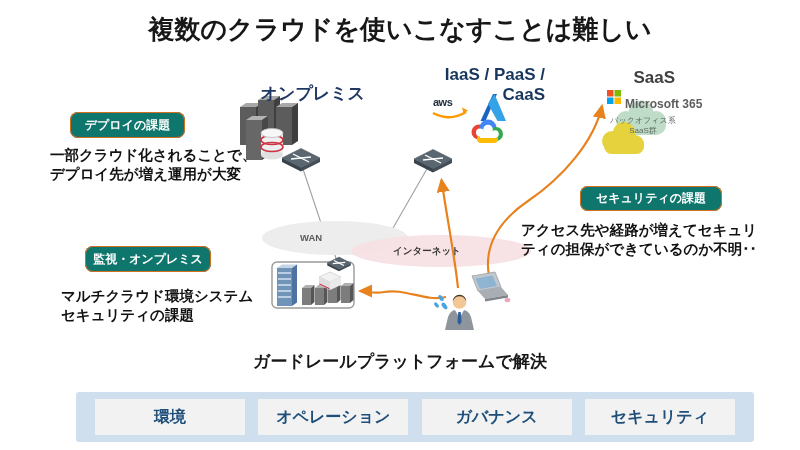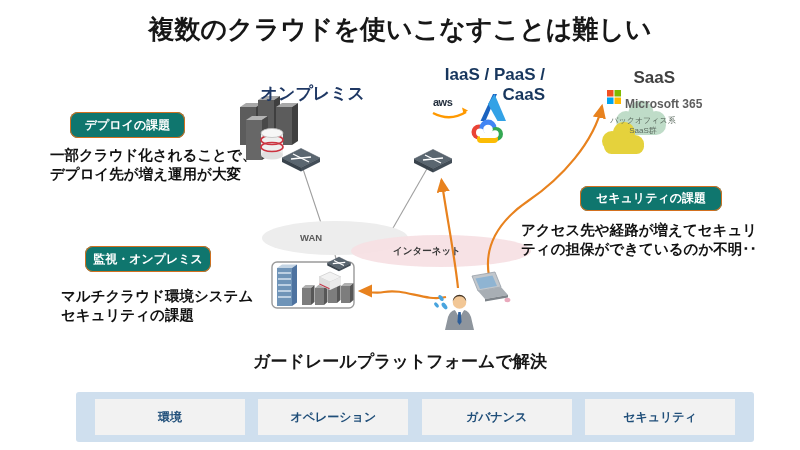--- a/index.html
+++ b/index.html
@@ -13,21 +13,21 @@
   .callout{font-weight:bold;color:#111;font-size:14.5px;line-height:1.32;}
   .center{text-align:left;margin-left:32px;}
   .net-label{font-size:9.5px;font-weight:bold;color:#4d4d4d;}
   .aws-text{font-size:11px;font-weight:bold;color:#232F3E;letter-spacing:-0.5px;}
   .m365-text{font-size:12px;font-weight:bold;color:#5E5E5E;margin-top:8px;}
   .cloud-text{font-size:8px;line-height:1.3;color:#5c6b60;text-align:center;}
   .solution-title{top:350px;left:0;width:800px;text-align:center;font-size:17px;font-weight:bold;color:#171717;}
   .band{left:76px;top:392px;width:678px;height:50px;background:#CFDFEE;border-radius:3px;
         display:flex;align-items:center;justify-content:space-between;padding:0 19px;box-sizing:border-box;}
   .pillar{width:150px;height:36px;background:#F2F2F2;display:flex;align-items:center;justify-content:center;
-          font-size:12px;font-weight:bold;color:#1F4E79;}
+          font-size:16px;font-weight:bold;color:#1F4E79;}
   .page-num{right:18px;top:423px;font-size:12px;color:#595959;}
   svg{position:absolute;left:0;top:0;}
 </style>
 </head>
 <body>
 
 <div class="slide">
 
   <svg width="800" height="450" viewBox="0 0 800 450">
     <defs>

